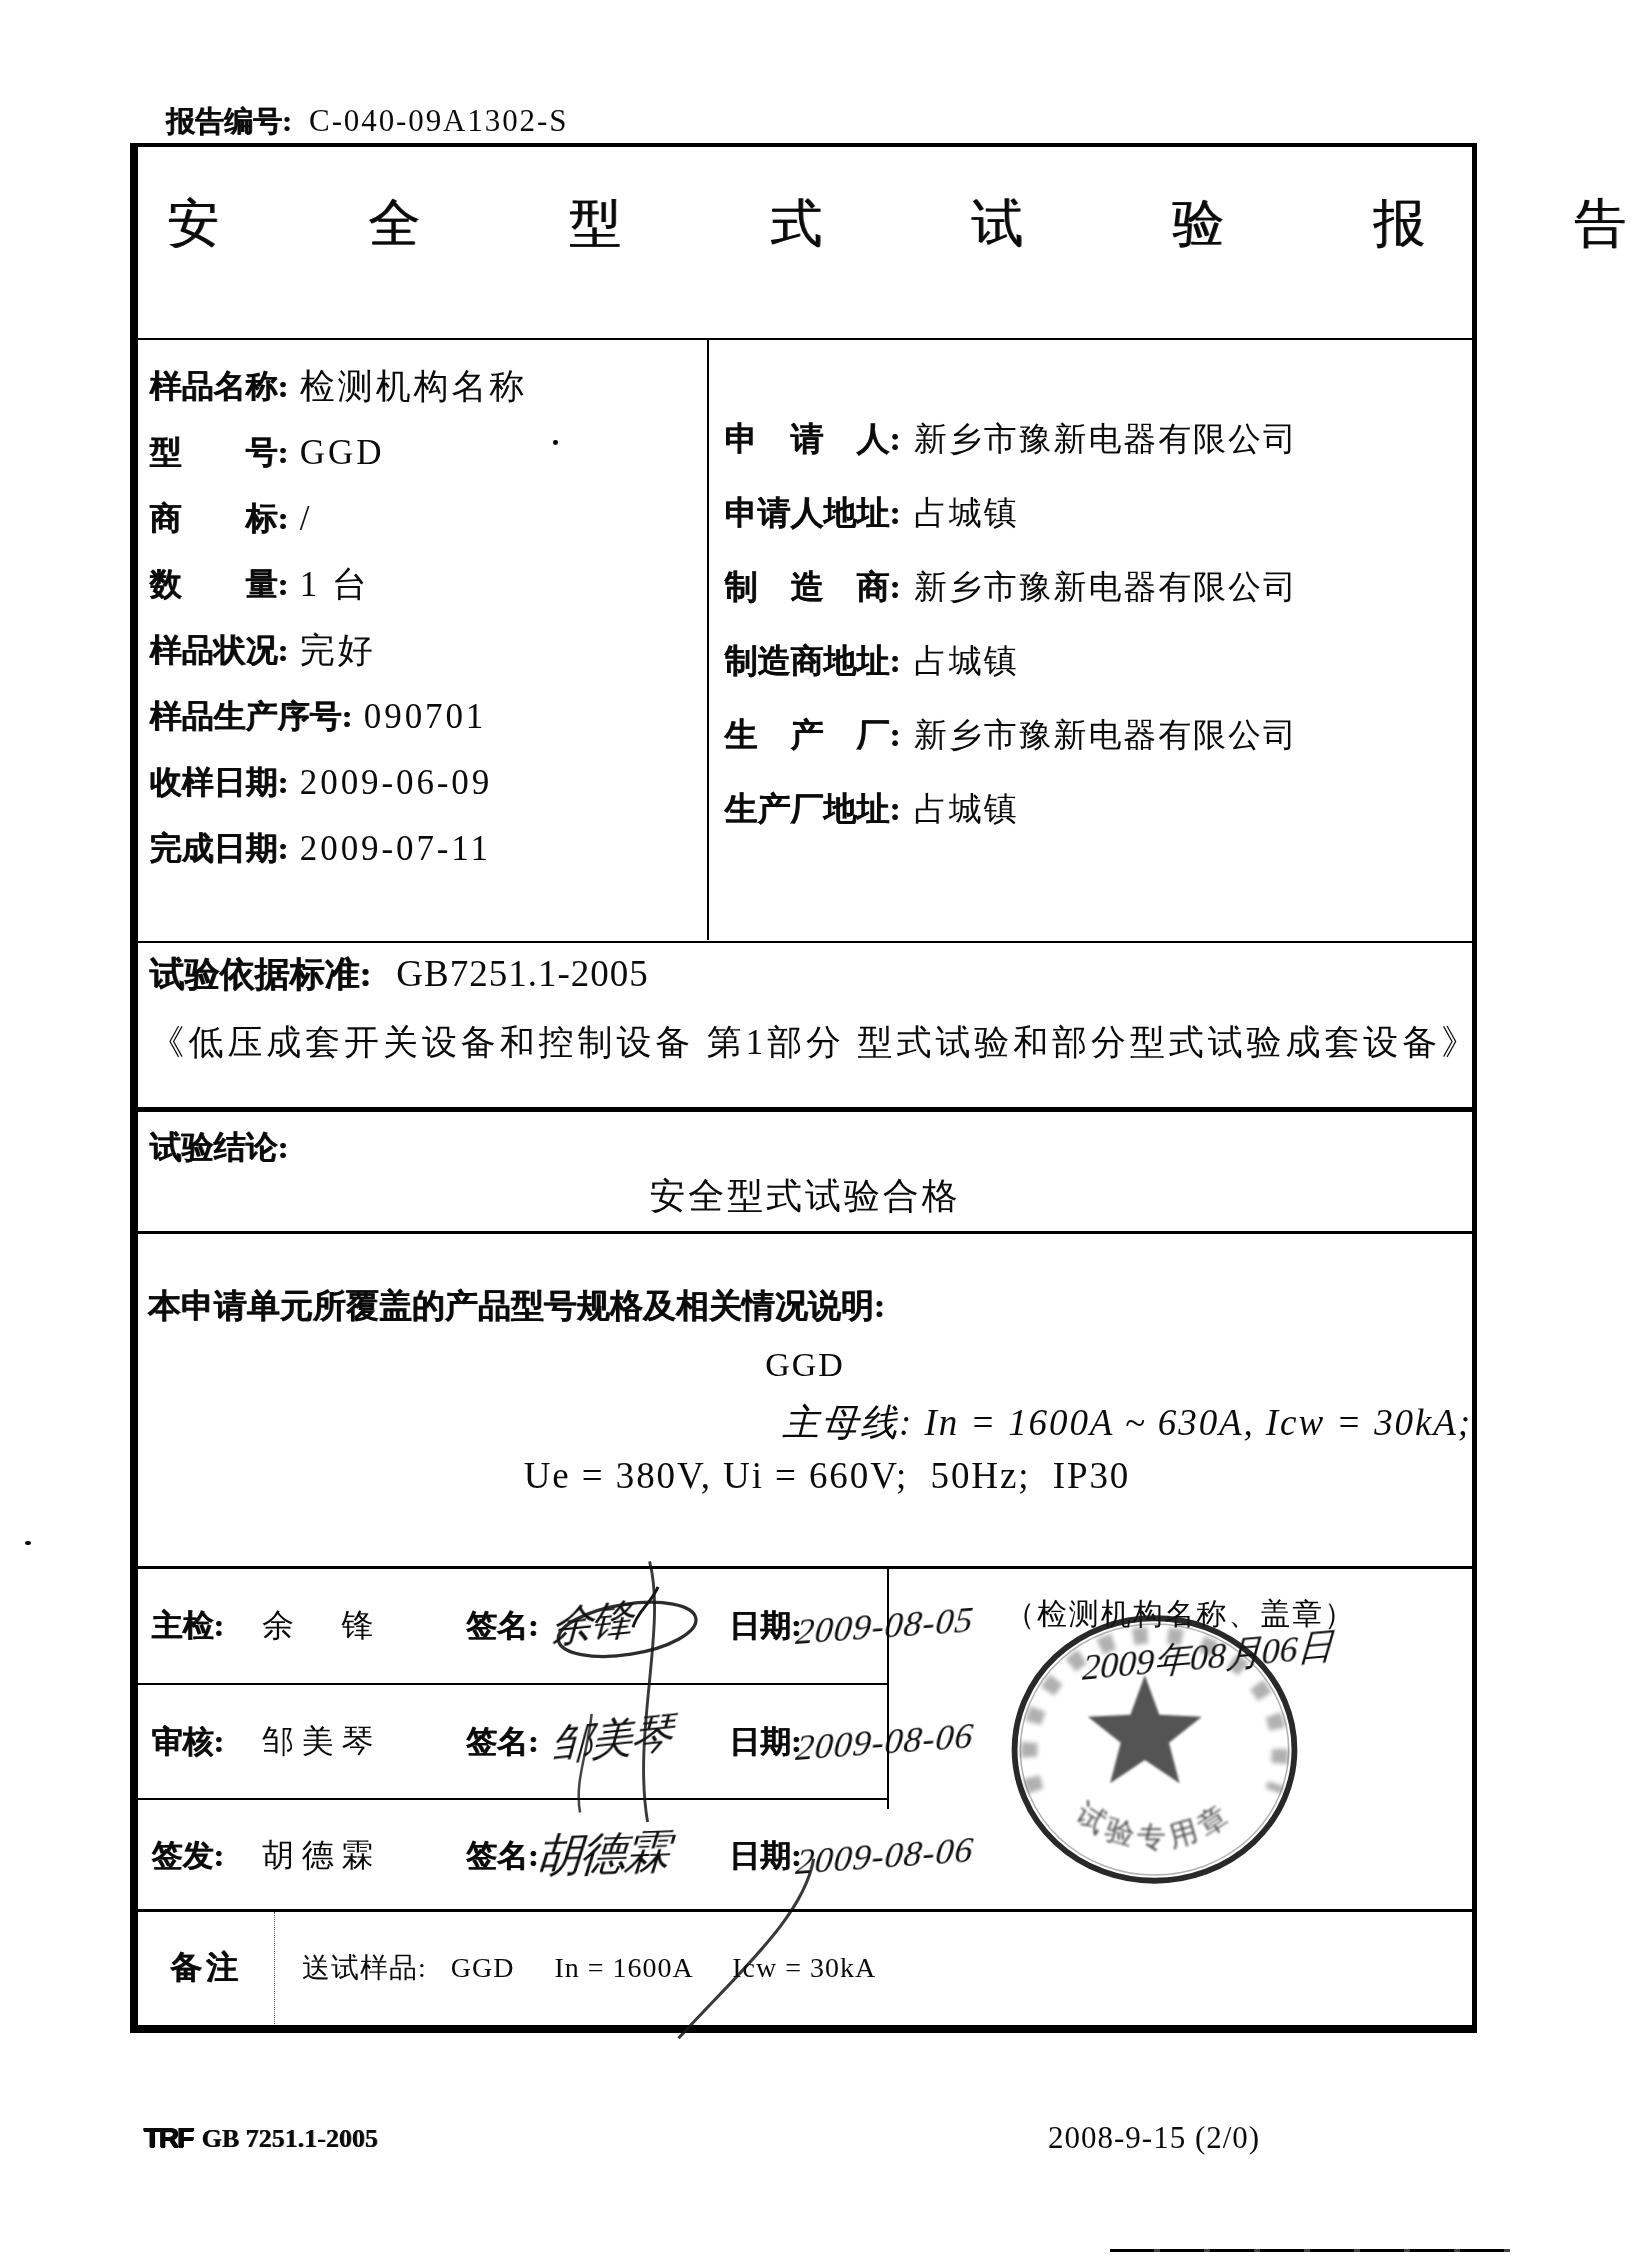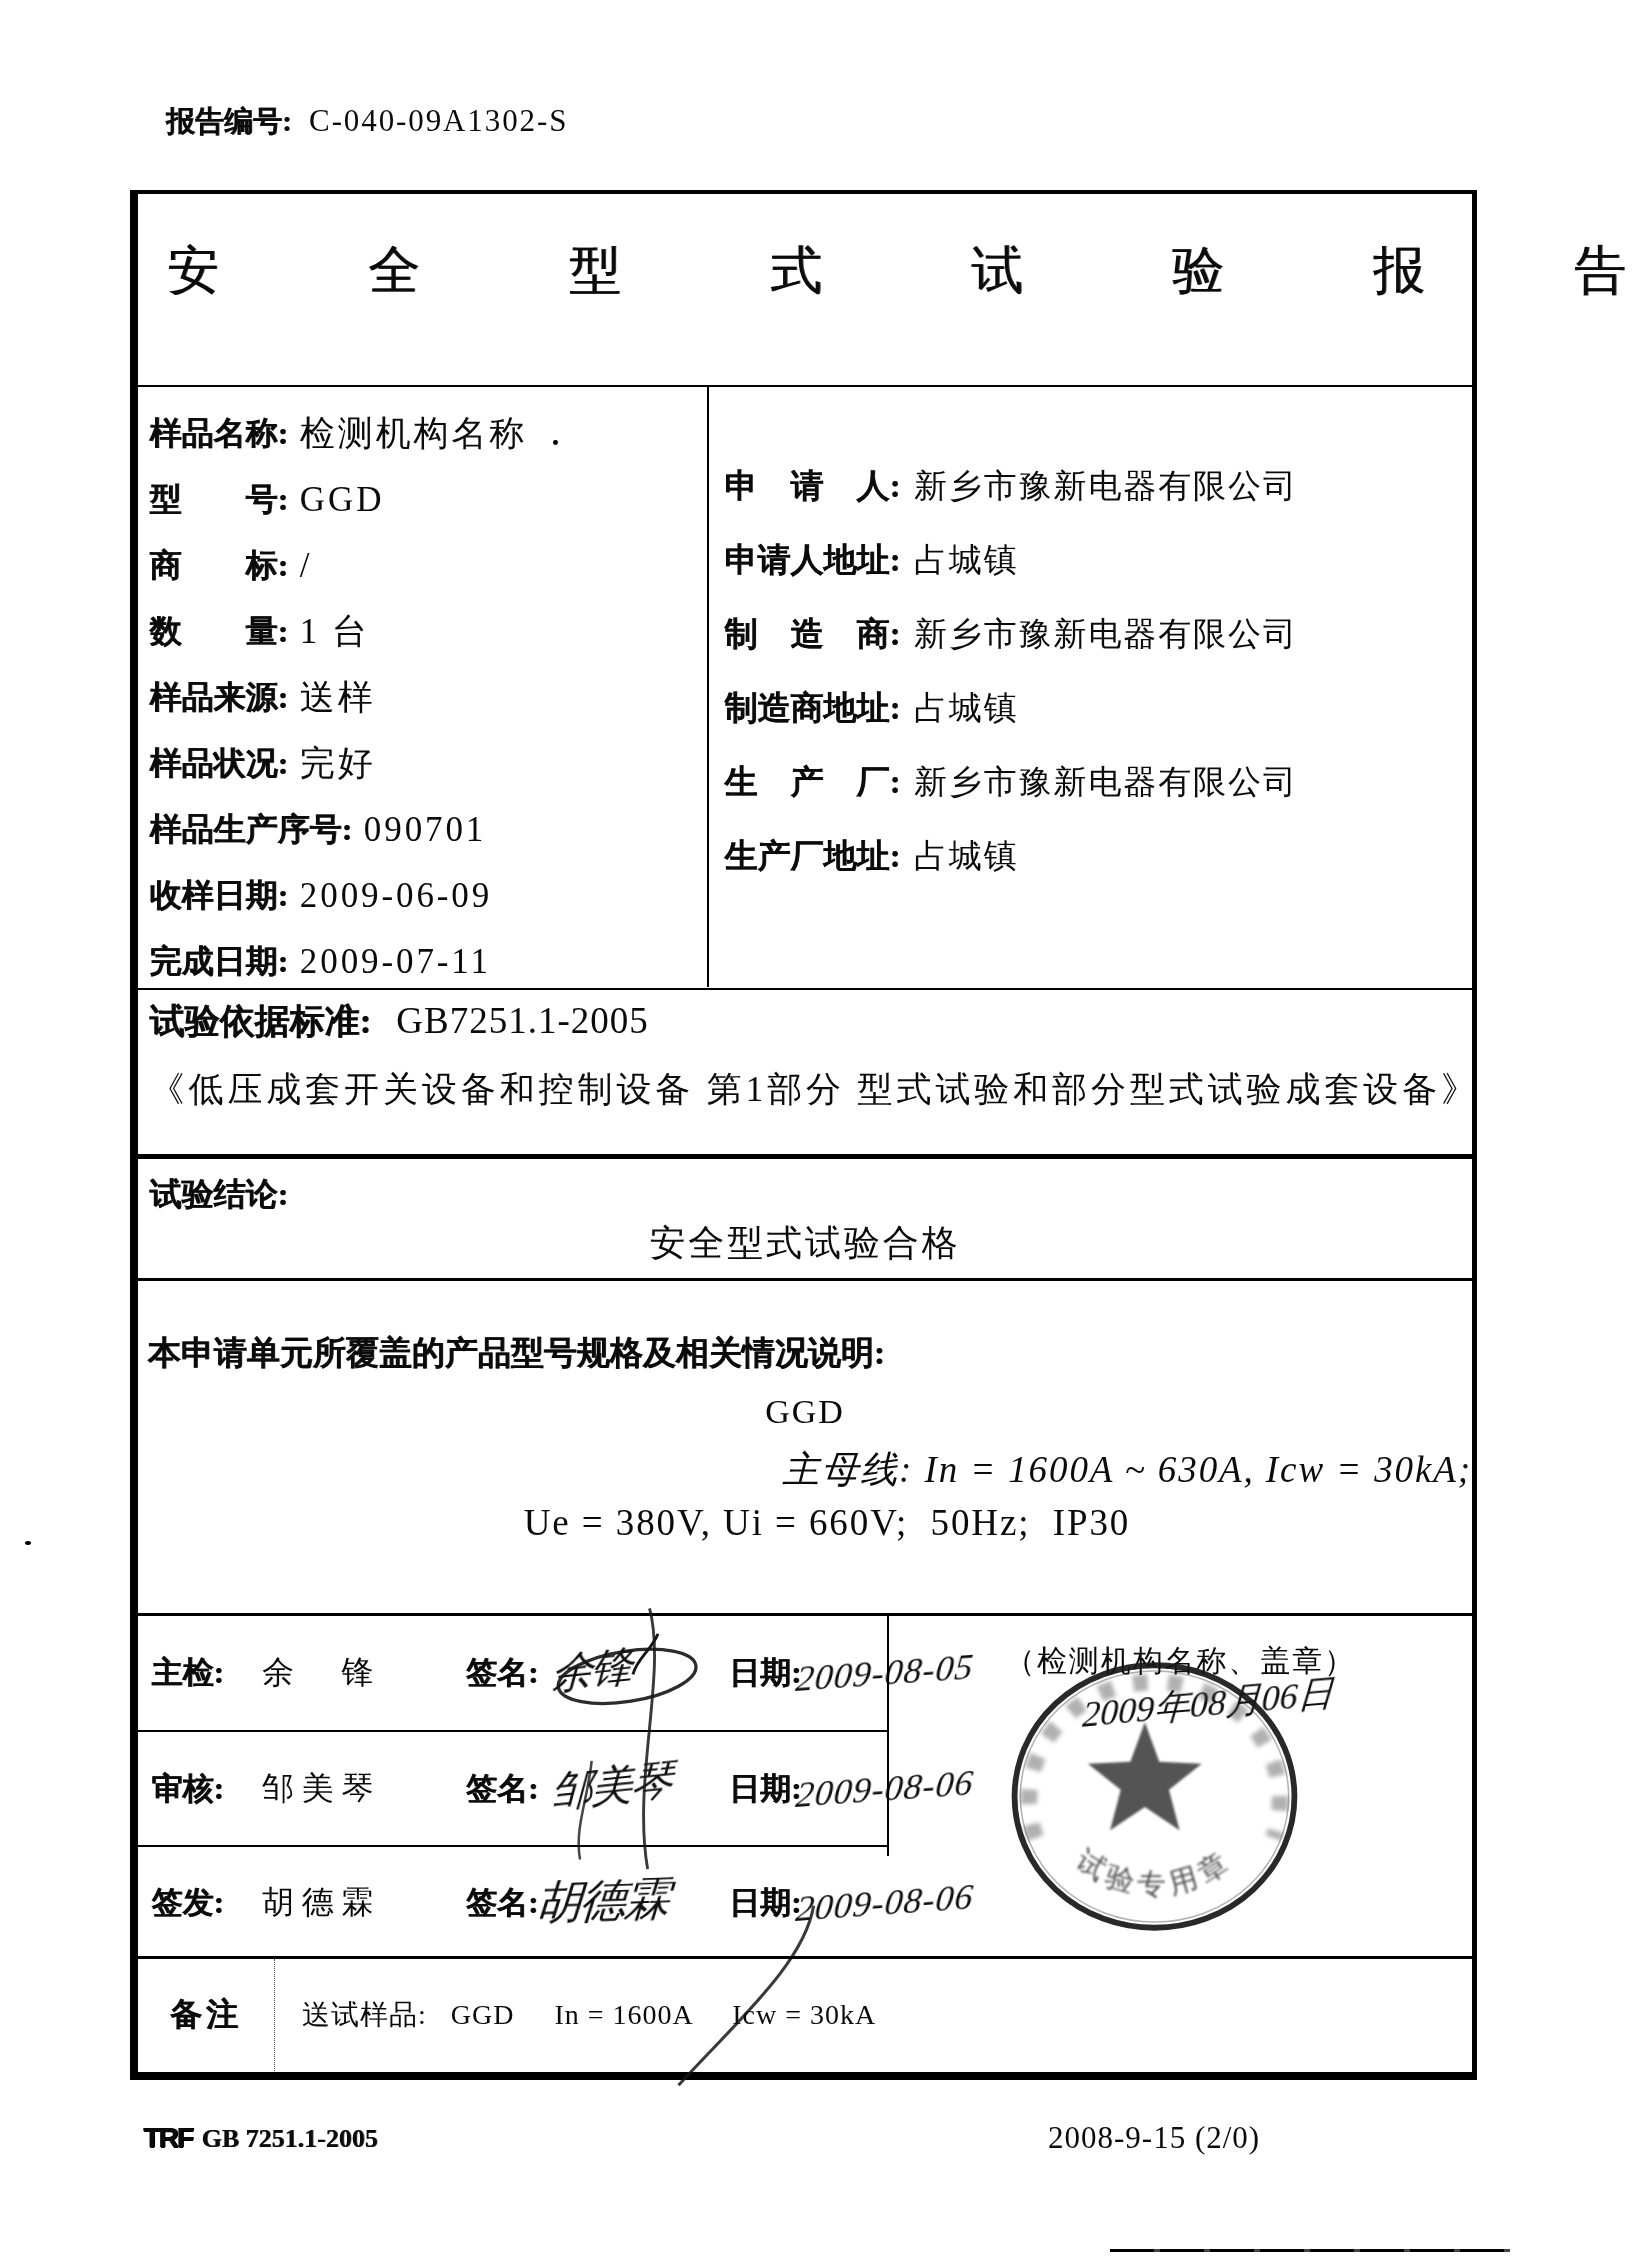--- a/index.html
+++ b/index.html
@@ -6,21 +6,21 @@
   body{
     width:1641px;height:2257px;position:relative;background:#ffffff;
     font-family:"Liberation Serif", serif;color:#0b0b0b;overflow:hidden;
   }
   .abs{position:absolute;}
   .lbl{font-weight:700;text-shadow:0.7px 0.3px 0 rgba(0,0,0,.8);}
   .val{letter-spacing:2.9px;}
   
   #doc-table{
     left:130px;top:143px;width:1347px;height:1890px;box-sizing:border-box;
-    border:4.8px solid #000;border-left-width:8.7px;border-bottom-width:8.7px;border-right-width:5.8px;margin-top:47px;
+    border:4.8px solid #000;border-left-width:8.7px;border-bottom-width:8.7px;border-right-width:5.8px;
   }
   .section{position:absolute;left:0;right:0;box-sizing:border-box;}
   
   .title-row{top:0;height:191px;text-align:center;}
   .title-text{
     padding-top:42px;font-size:52px;letter-spacing:68px;padding-left:29px;
     white-space:nowrap;text-shadow:1px 0 0 rgba(0,0,0,.75);
   }
   
   .info-sec{top:191px;height:602px;border-top:2.9px solid #000;}
@@ -106,24 +106,20 @@
           <span class="lbl">型　　号:</span>
           <span class="val">GGD</span>
         </div>
       <div class="info-line">
           <span class="lbl">商　　标:</span>
           <span class="val">/</span>
         </div>
       <div class="info-line">
           <span class="lbl">数　　量:</span>
           <span class="val">1 台</span>
-        </div>
-      <div class="info-line">
-          <span class="lbl">样品来源:</span>
-          <span class="val">送样</span>
         </div>
       <div class="info-line">
           <span class="lbl">样品状况:</span>
           <span class="val">完好</span>
         </div>
       <div class="info-line">
           <span class="lbl">样品生产序号:</span>
           <span class="val">090701</span>
         </div>
       <div class="info-line">

